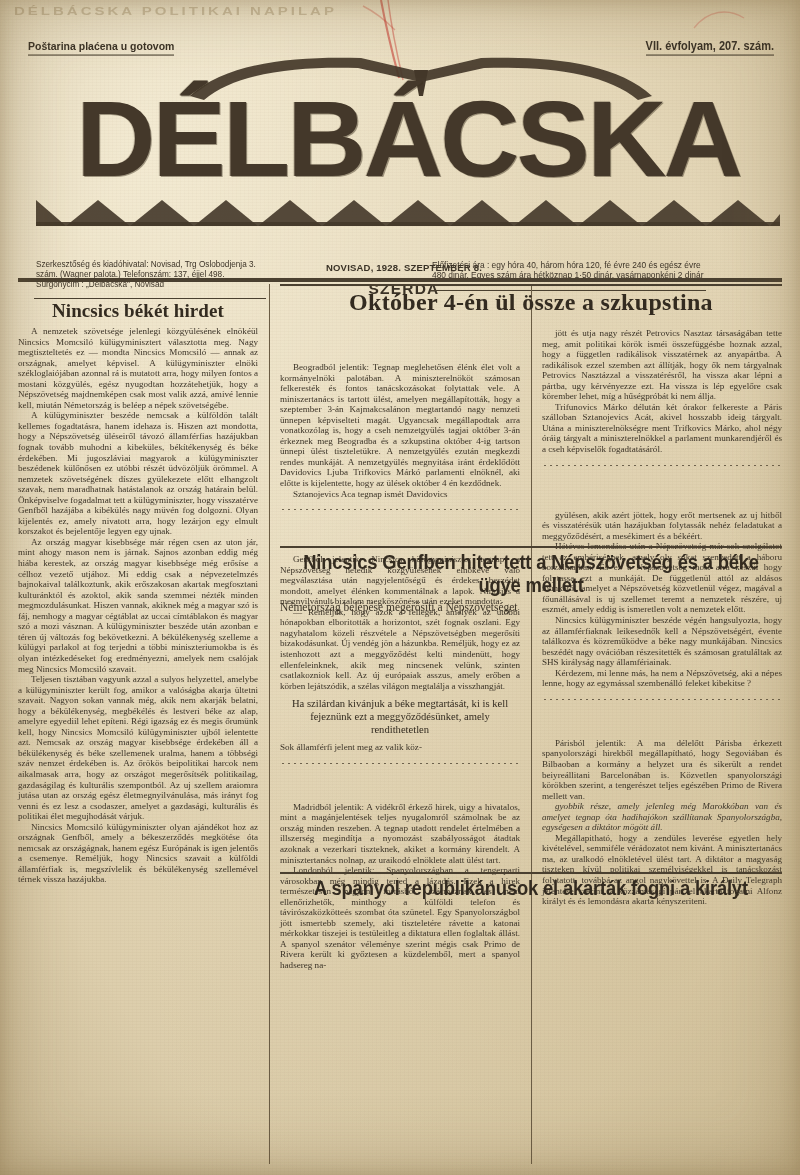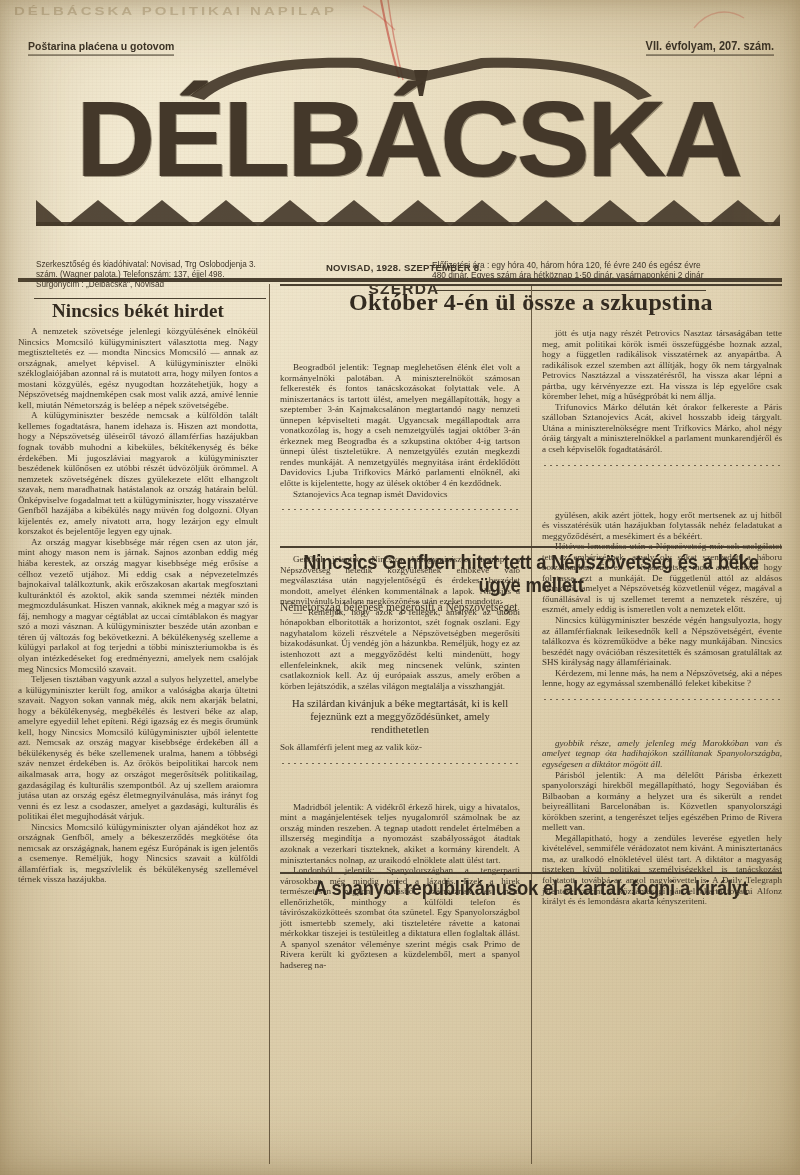--- a/index.html
+++ b/index.html
@@ -272,22 +272,22 @@
       <div style="height:38px;"></div>
       <div class="art">
         <p class="bd">gyülésen, akik azért jöttek, hogy erőt mertsenek az uj hitből és visszatérésük után hazájukban folytassák nehéz feladatukat a meggyőződésért, a mesékimert és a békéért.</p>
         <p class="bd">Hétéves lemondása után a Népszövetség már sok szolgálatot tett az embériségnek, amely oly sokat szenvedett a háboru borzalmaiban. És ez a Népszövetség most arra készül hogy folytassa ezt a munkáját. De függetlenül attól az aldásos munkától, amelyet a Népszövetség közvetlenül végez, magával a főunállásával is uj szellemet teremt a nemzetek részére, uj eszmét, amely eddig is ismeretlen volt a nemzetek előtt.</p>
         <p class="bd">Nincsics külügyminiszter beszéde végén hangsulyozta, hogy az államférfiaknak leikesednők kell a Népszövetségért, évente találkozva és közreműködve a béke nagy munkájában. Nincsics beszédét nagy ovációban részesitették és számosan gratuláltak az SHS királyság nagy államfériainak.</p>
         <p class="bd">Kérdezem, mi lenne más, ha nem a Népszövetség, aki a népes lenne, hogy az egymással szembenálló feleket kibekitse ?</p>
       </div>
       <div class="wavy"></div>
       <div style="height:32px;"></div>
       <div class="art">
+        <p class="bd">Párisból jelentik: A ma délelőtt Párisba érkezett spanyolországi hirekből megállapítható, hogy Segoviában és Bilbaoban a kormány a helyzet ura és sikerült a rendet beiyreállitani Barcelonában is. Közvetlen spanyolországi körökben szerint, a tengerészet teljes egészében Primo de Rivera mellett van.</p>
         <p class="bd ital">gyobbik része, amely jelenleg még Marokkóban van és amelyet tegnap óta hadihajókon szállítanak Spanyolországba, egységesen a diktátor mögött áll.</p>
-        <p class="bd">Párisból jelentik: A ma délelőtt Párisba érkezett spanyolországi hirekből megállapítható, hogy Segoviában és Bilbaoban a kormány a helyzet ura és sikerült a rendet beiyreállitani Barcelonában is. Közvetlen spanyolországi körökben szerint, a tengerészet teljes egészében Primo de Rivera mellett van.</p>
         <p class="bd">Megállapitható, hogy a zendüles leverése egyetlen hely kivételével, semmiféle vérádozatot nem kivánt. A minisztertanács ma, az uralkodó elnökletével ülést tart. A diktátor a magyaság tiszteken kívül politikai személyiségekkel is tanácskozást folytatott, továbbá az angol nagykövettel is. A Daily Telegraph jelentése szerint, a közzámaságí párt el akarta fogatni Alfonz királyt és és lemondásra akarta kényszeriteni.</p>
       </div>
     </div>
 
     <div class="span23" style="top:0;">
       <div class="head-rule"></div>
       <h1 class="hl hl-wide">Október 4-én ül össze a szkupstina</h1>
     </div>
 
     <div class="span23" style="top:262px;">

